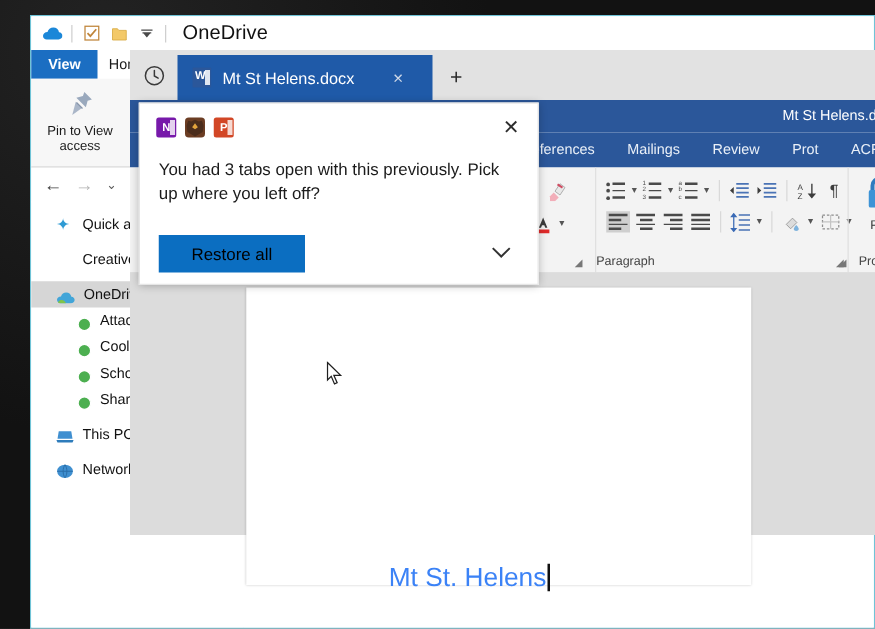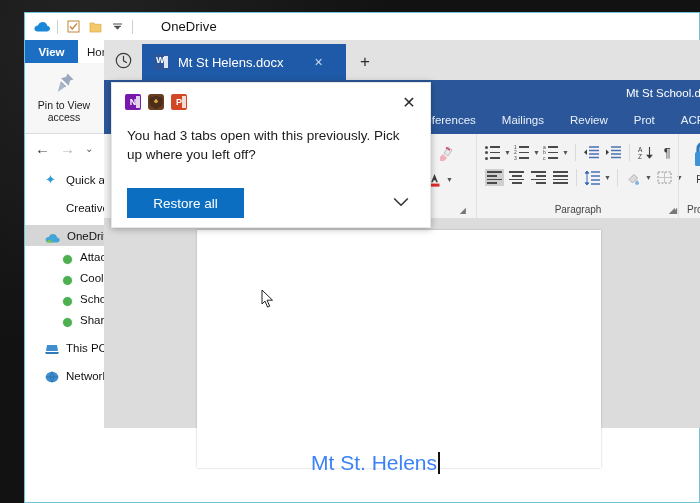--- a/index.html
+++ b/index.html
@@ -14,21 +14,21 @@
      radial-gradient(circle at 80% 90%, #1d1d1d 0%, #0e0e0e 50%);
   }
 
   
   #explorer{position:absolute;left:24px;top:12px;width:676px;height:491px;
      background:#ffffff;border:1px solid #6fc3d6;box-sizing:border-box;}
   #ex-title{height:27px;background:#ffffff;display:flex;align-items:center;
      padding-left:6px;border-bottom:0px;}
   #ex-title .tbtn{width:22px;height:20px;display:flex;align-items:center;justify-content:center;}
   .vsep{width:1px;height:14px;background:#cfcfcf;margin:0 4px;}
-  #ex-title-text{font-size:13px;color:#111;margin-left:24px;letter-spacing:.1px;}
+  #ex-title-text{font-size:16px;color:#111;margin-left:9px;letter-spacing:.1px;}
 
   
   #ex-tabs{height:23px;display:flex;align-items:stretch;background:#fff;}
   #ex-tab-file{background:#1b6ec2;color:#fff;font-size:11.5px;
      display:flex;align-items:center;justify-content:center;width:53px;font-weight:600;}
   #ex-tab-home{font-size:11.5px;color:#1b1b1b;display:flex;align-items:center;
      padding:0 9px;}
   
   #ex-ribbon{height:70px;background:#f7f7f7;border-bottom:1px solid #dcdcdc;
      position:relative;display:flex;}
@@ -90,21 +90,21 @@
   #wtitle{height:26px;background:#2b579a;display:flex;align-items:center;
      justify-content:center;position:relative;}
   #wtitle .t{color:#fff;font-size:11.5px;position:absolute;left:522px;white-space:nowrap;}
   
   #wribtabs{height:28px;background:#2b579a;display:flex;align-items:center;
      padding-left:300px;gap:0px;}
   .wrt{color:#eaf0f8;font-size:11.5px;padding:0 13px;white-space:nowrap;}
   
   #wrib{height:84px;background:#f3f3f3;border-bottom:1px solid #d4d4d4;position:relative;}
   .rgroup{position:absolute;top:0;height:84px;}
-  .rglabel{position:absolute;bottom:3px;width:100%;text-align:center;
+  .rglabel{position:absolute;bottom:3px;width:100%;text-align:left;
      font-size:10px;color:#444;}
   .rrow{display:flex;align-items:center;gap:3px;position:absolute;}
   .ricon{width:19px;height:19px;position:relative;display:flex;align-items:center;justify-content:center;}
   .rcaret{font-size:7px;color:#555;margin-left:-1px;}
   .rsep{width:1px;height:17px;background:#d9d9d9;margin:0 3px;}
   .rdialog{position:absolute;bottom:3px;right:4px;font-size:8px;color:#777;}
   .alignbtn{width:19px;height:17px;display:flex;flex-direction:column;justify-content:center;gap:2px;padding:0 2px;box-sizing:border-box;}
   .alignbtn i{display:block;height:1.6px;background:#4a4a4a;}
   .alignbtn.active{background:#cfcfcf;}
   .listico{width:17px;height:16px;display:flex;flex-direction:column;justify-content:center;gap:2.5px;}
@@ -134,21 +134,21 @@
      font-family:"Liberation Sans",sans-serif;}
   .appico.one{background:#7719aa;}
   .appico.pp{background:#d24726;}
   .appico.brave{background:#6b3d23;border-radius:3px;}
   .appico .flap{position:absolute;right:1px;top:2px;width:4px;height:12px;background:#fff;opacity:.8;}
   #dlg-close{position:absolute;right:10px;top:8px;width:22px;height:22px;
      display:flex;align-items:center;justify-content:center;color:#2d2d2d;font-size:16px;}
   #dlg-msg{position:absolute;left:15px;top:43px;width:288px;font-size:13.5px;
      color:#1b1b1b;line-height:19px;}
   #dlg-restore{position:absolute;left:15px;top:105px;width:117px;height:30px;
-     background:#0b6ec1;color:#ffffff;font-size:13.5px;display:flex;align-items:center;
+     background:#0b6ec1;color:#000000;font-size:13.5px;display:flex;align-items:center;
      justify-content:center;}
   #dlg-chev{position:absolute;right:16px;top:106px;width:26px;height:26px;
      display:flex;align-items:center;justify-content:center;color:#333;font-size:15px;}
 
   
   #cursor{position:absolute;left:261px;top:289px;width:13px;height:19px;}
 </style>
 </head>
 <body>
 
@@ -293,21 +293,21 @@
     </div>
     <div id="wtab">
       <span class="wordico"></span>
       <span class="wname">Mt St Helens.docx</span>
       <span id="wtab-close">×</span>
     </div>
     <div id="newtab">+</div>
   </div>
 
   <div id="wtitle">
-    <span class="t">Mt St School.d</span>
+    <span class="t">Mt St Helens.d</span>
   </div>
 
   <div id="wribtabs">
     <span class="wrt">References</span>
     <span class="wrt">Mailings</span>
     <span class="wrt">Review</span>
     <span class="wrt">Prot</span>
     <span class="wrt">ACR</span>
   </div>
 

